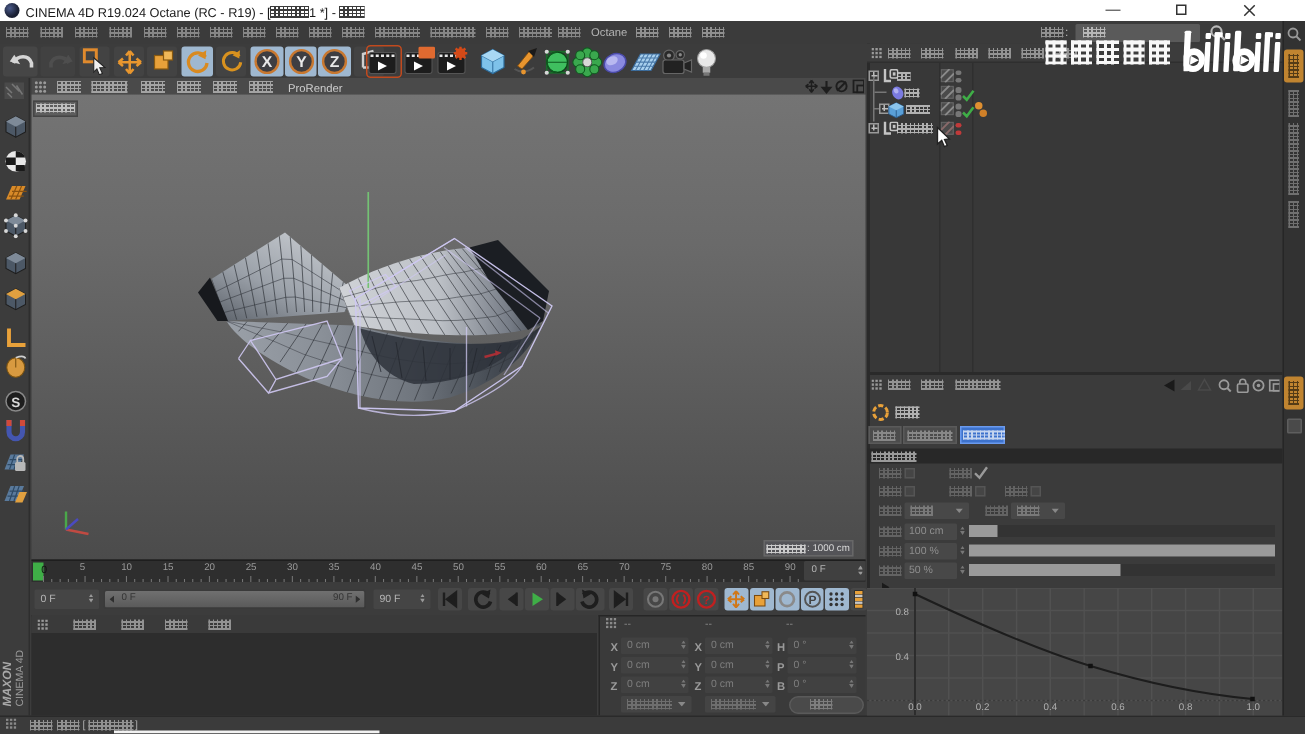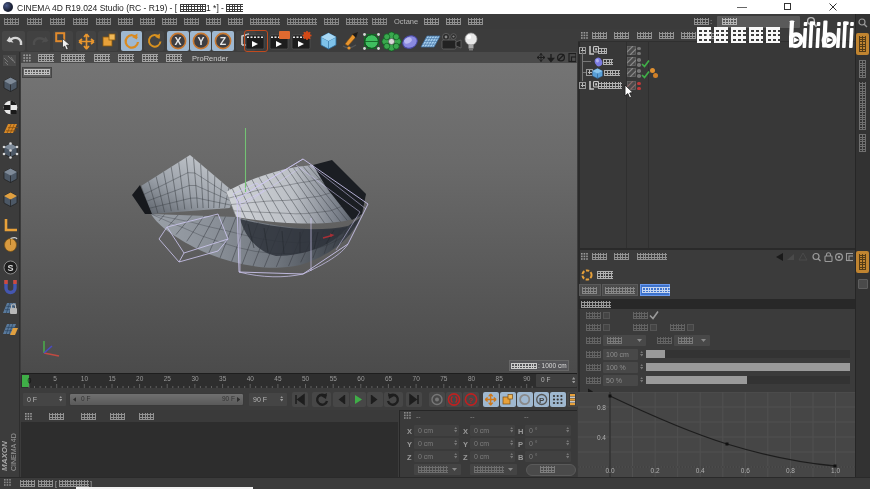--- a/index.html
+++ b/index.html
@@ -5,21 +5,21 @@
 .a{position:absolute}
 .t{white-space:nowrap;line-height:1}
 .z{display:inline-block;vertical-align:middle;background:
  repeating-linear-gradient(0deg,currentColor 0 1px,transparent 1px 2.4px),
  repeating-linear-gradient(90deg,currentColor 0 1px,transparent 1px 2.8px)}
 .btn{background:#474747;border-radius:2px}
 .ibx{background:#454545;border-radius:1px}
 </style></head><body>
 <div class="a" style="left:0;top:0;width:870px;height:14px;background:#ffffff"></div>
 <div class="a" style="left:3px;top:2px;width:10px;height:10px;border-radius:50%;background:radial-gradient(circle at 35% 35%, #4a5a8a 0%, #1a2033 60%)"></div>
-<div class="a t" style="left:17px;top:3.5px;font-size:8.5px;color:#1a1a1a;font-weight:normal;">CINEMA 4D R19.024 Studio (RC - R19) - [</div>
+<div class="a t" style="left:17px;top:3.5px;font-size:8.5px;color:#1a1a1a;font-weight:normal;">CINEMA 4D R19.024 Octane (RC - R19) - [</div>
 <b class="z a" style="left:180px;top:4px;width:26px;height:8px;color:#1a1a1a;opacity:0.85"></b>
 <div class="a t" style="left:206px;top:3.5px;font-size:8.5px;color:#1a1a1a;font-weight:normal;">1 *] - </div>
 <b class="z a" style="left:226px;top:4px;width:17px;height:8px;color:#1a1a1a;opacity:0.85"></b>
 <div class="a t" style="left:737px;top:2px;font-size:10px;color:#333;font-weight:normal;">—</div>
 <div class="a" style="left:784px;top:3px;width:7px;height:7px;border:1px solid #333"></div>
 <svg class="a" style="left:829px;top:3px" width="8" height="8">
     <path d="M0.5,0.5 L7.5,7.5 M7.5,0.5 L0.5,7.5" stroke="#333" stroke-width="1"></path>
   </svg>
 <div class="a" style="left:0;top:14px;width:870px;height:15px;background:#3b3b3b"></div>
 <b class="z a" style="left:4px;top:18px;width:15px;height:7px;color:#b5b5b5;opacity:0.62"></b>

